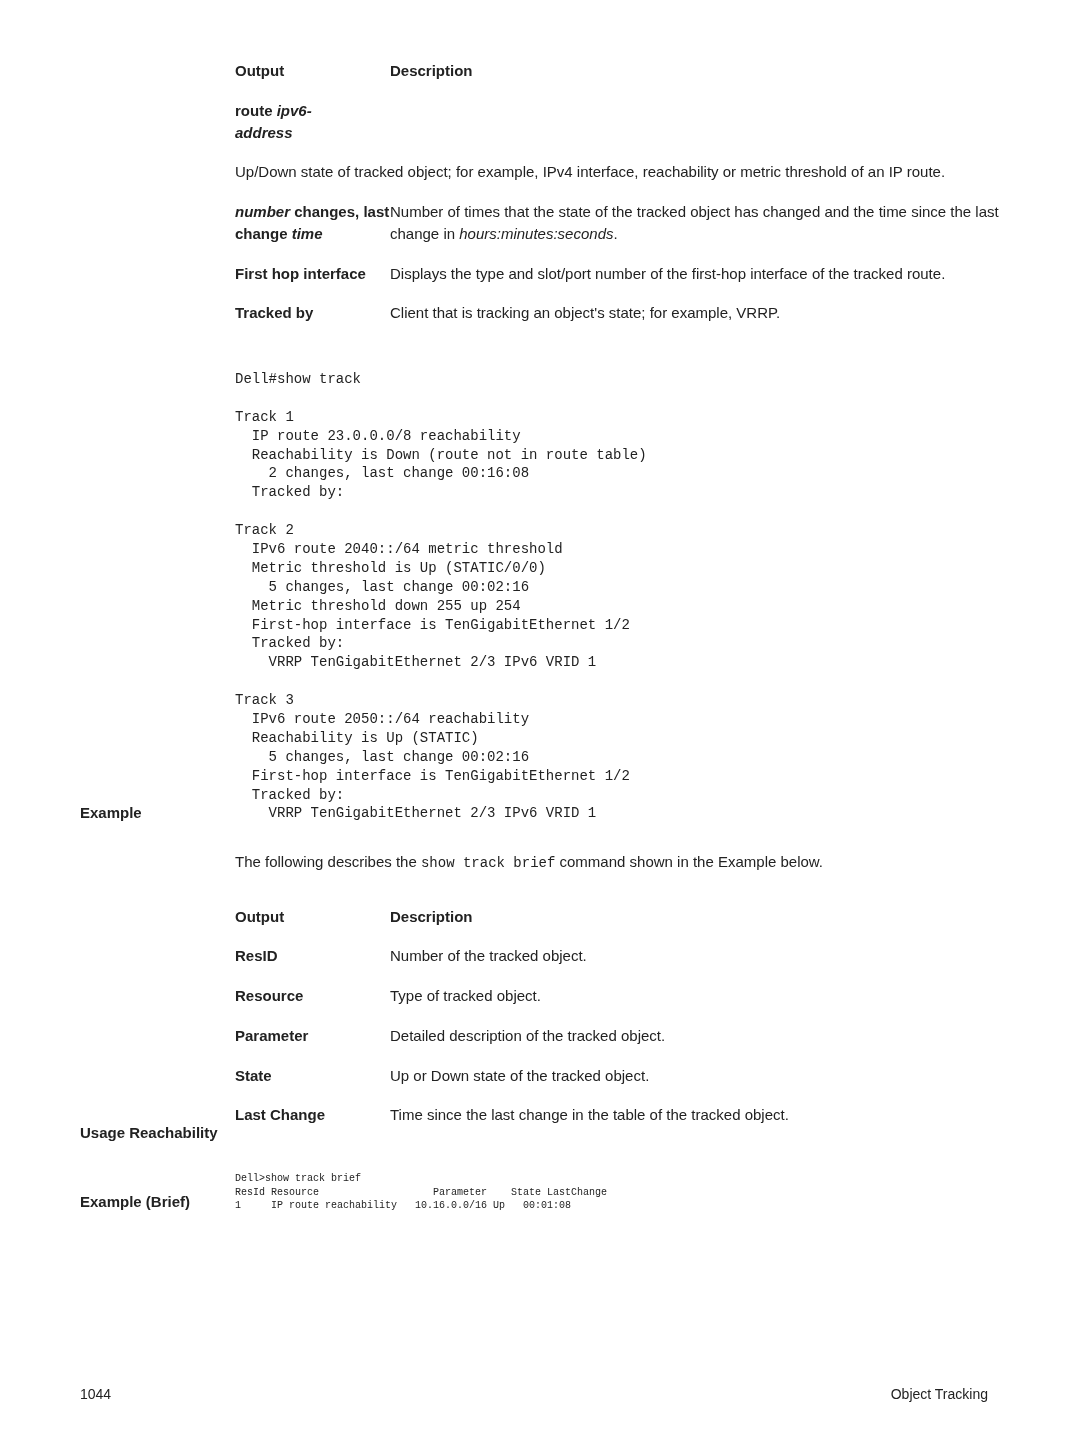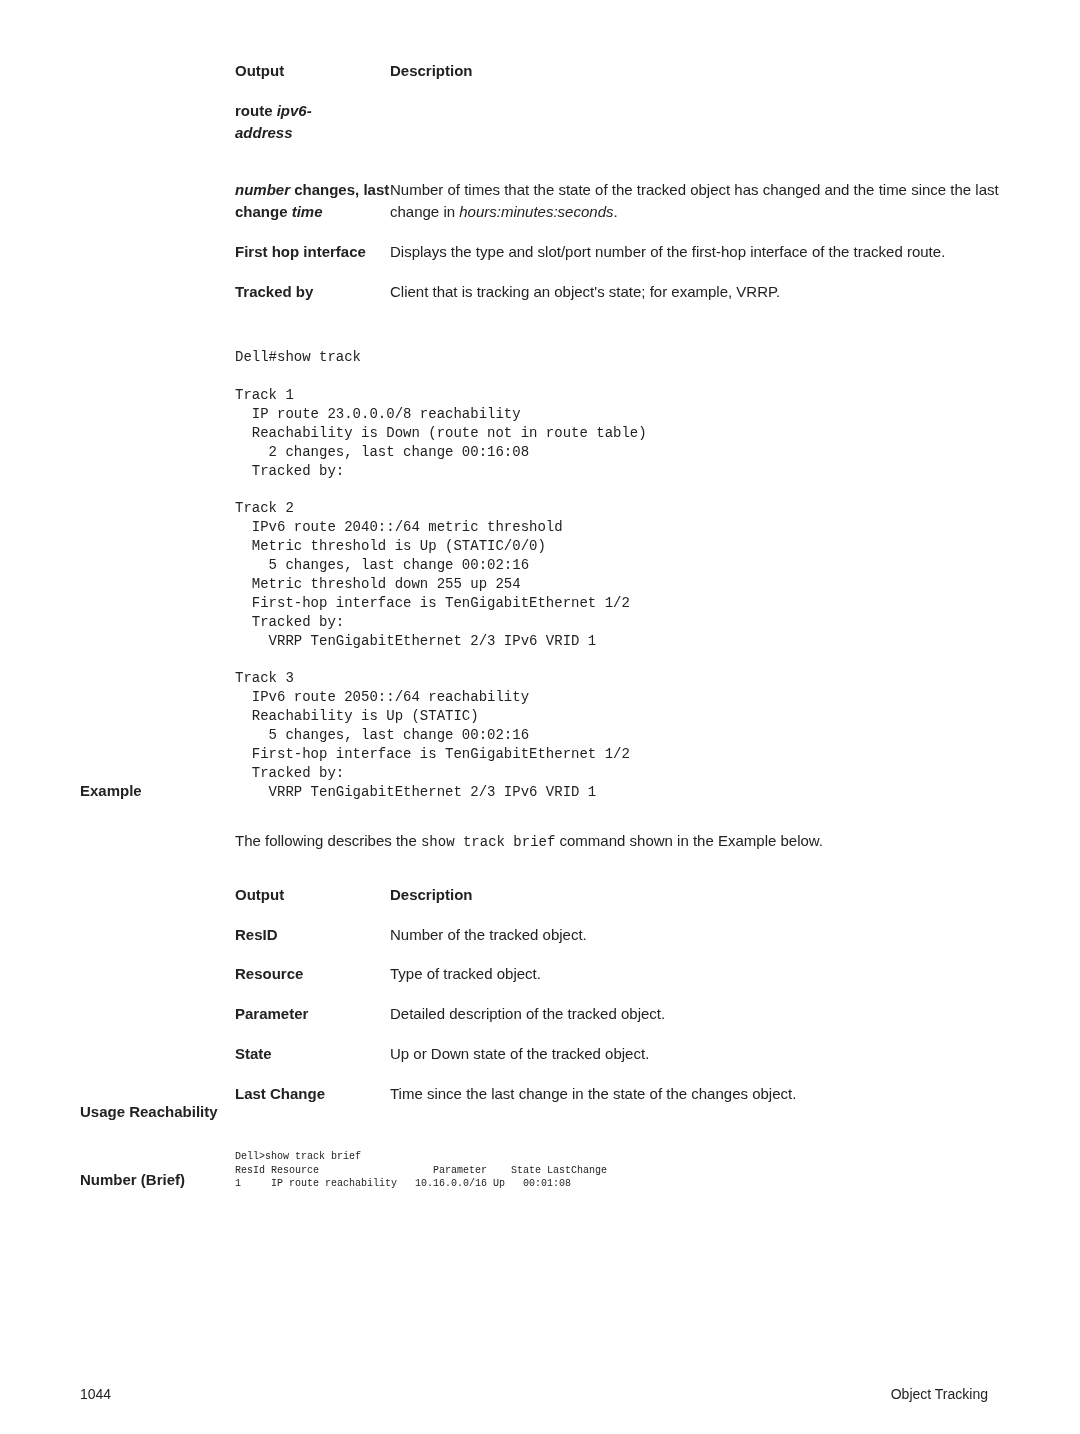--- a/index.html
+++ b/index.html
@@ -60,20 +60,21 @@
           <div class="def-term">Output</div>
           <div class="def-desc" style="font-weight:bold;">Description</div>
         </div>
         <div class="def-row">
           <div class="def-term">
             <span>route </span><span class="italic">ipv6-</span><br><span class="italic">address</span>
           </div>
           <div class="def-desc"></div>
         </div>
         <div class="def-row">
+          <div class="def-desc">Up/Down state of tracked object; for example, IPv4 interface, reachability or metric threshold of an IP route.</div>
         </div>
         <div class="def-row">
           <div class="def-term">
             <span class="italic">number</span><span> changes, last change </span><span class="italic">time</span>
           </div>
           <div class="def-desc">
             <span>Number of times that the state of the tracked object has changed and the time since the last change in </span><span class="italic">hours:minutes:seconds</span><span>.</span>
           </div>
         </div>
         <div class="def-row">
@@ -144,30 +145,30 @@
         <div class="def-row">
           <div class="def-term">Parameter</div>
           <div class="def-desc">Detailed description of the tracked object.</div>
         </div>
         <div class="def-row">
           <div class="def-term">State</div>
           <div class="def-desc">Up or Down state of the tracked object.</div>
         </div>
         <div class="def-row">
           <div class="def-term">Last Change</div>
-          <div class="def-desc">Time since the last change in the state of the changes object.</div>
+          <div class="def-desc">Time since the last change in the table of the tracked object.</div>
         </div>
       </div>
     </div>
   </div>
 </div>
 
 <div class="section">
   <div class="row">
-    <div class="sidebar">Number (Brief)</div>
+    <div class="sidebar">Example (Brief)</div>
     <div class="content">
       <div class="brief-table">Dell&gt;show track brief
 ResId Resource                   Parameter    State LastChange
 1     IP route reachability   10.16.0.0/16 Up   00:01:08</div>
     </div>
   </div>
 </div>
 
 <div class="footer">
   <span>1044</span>

